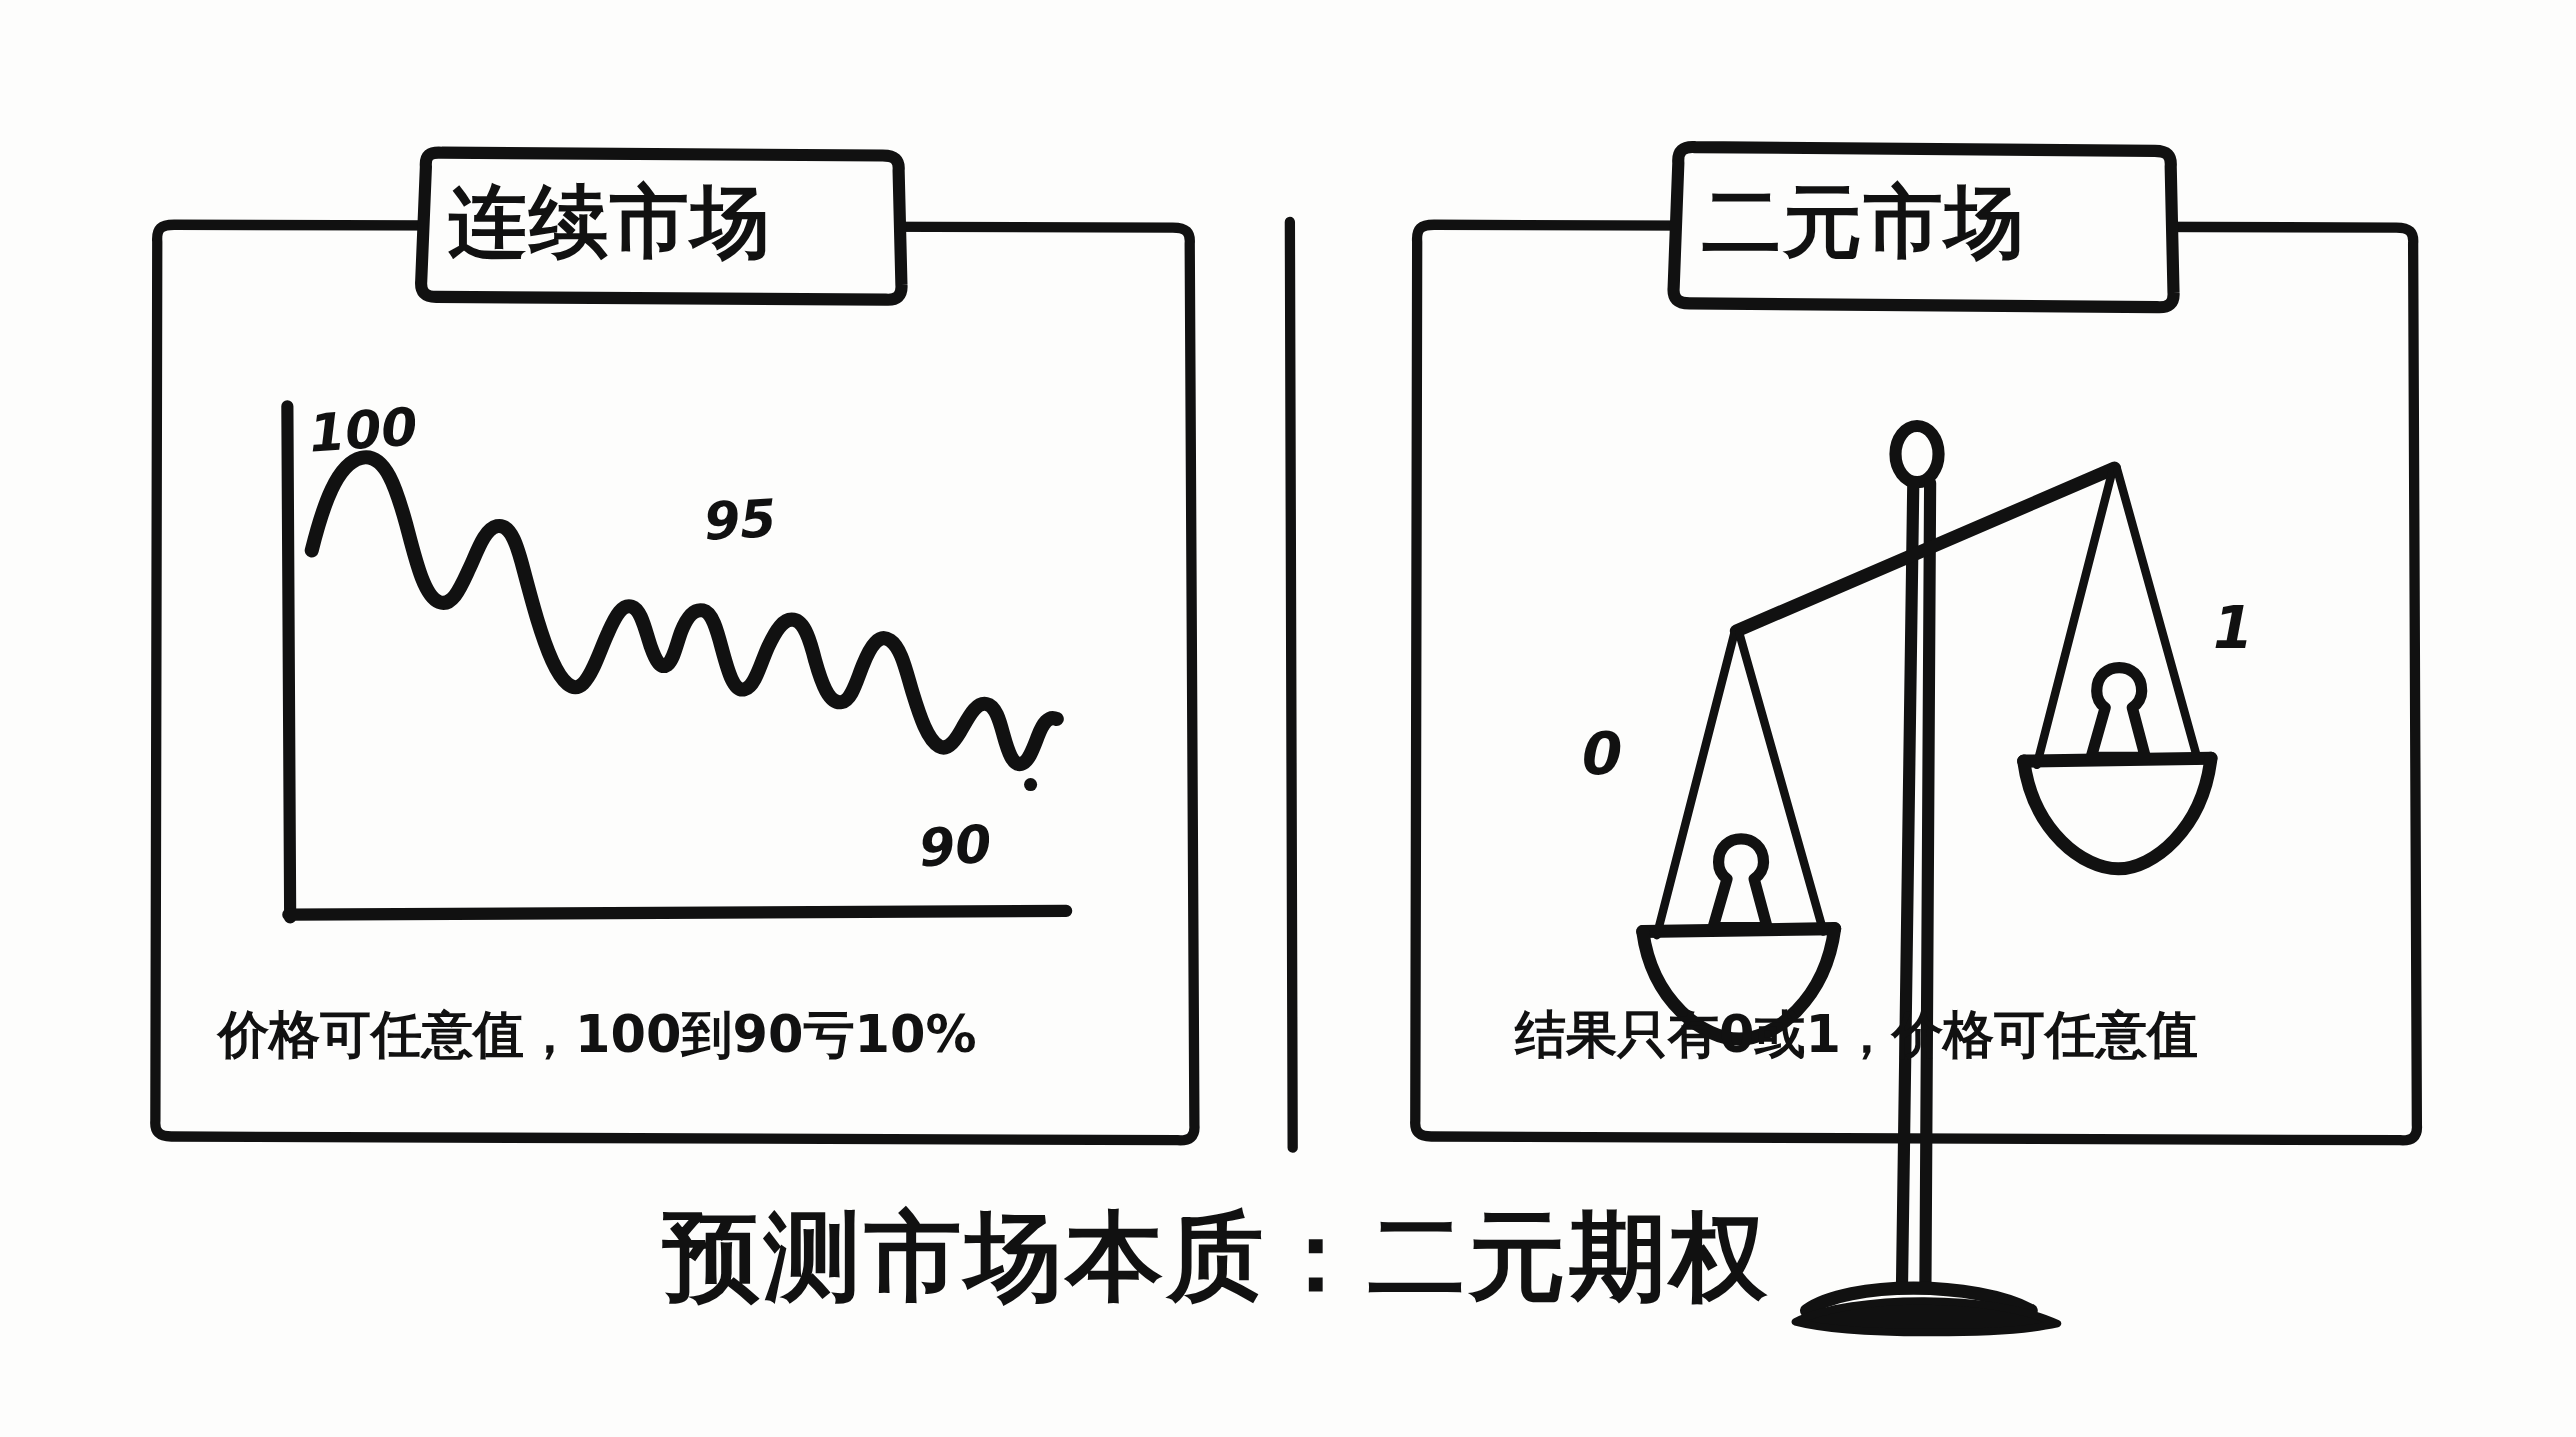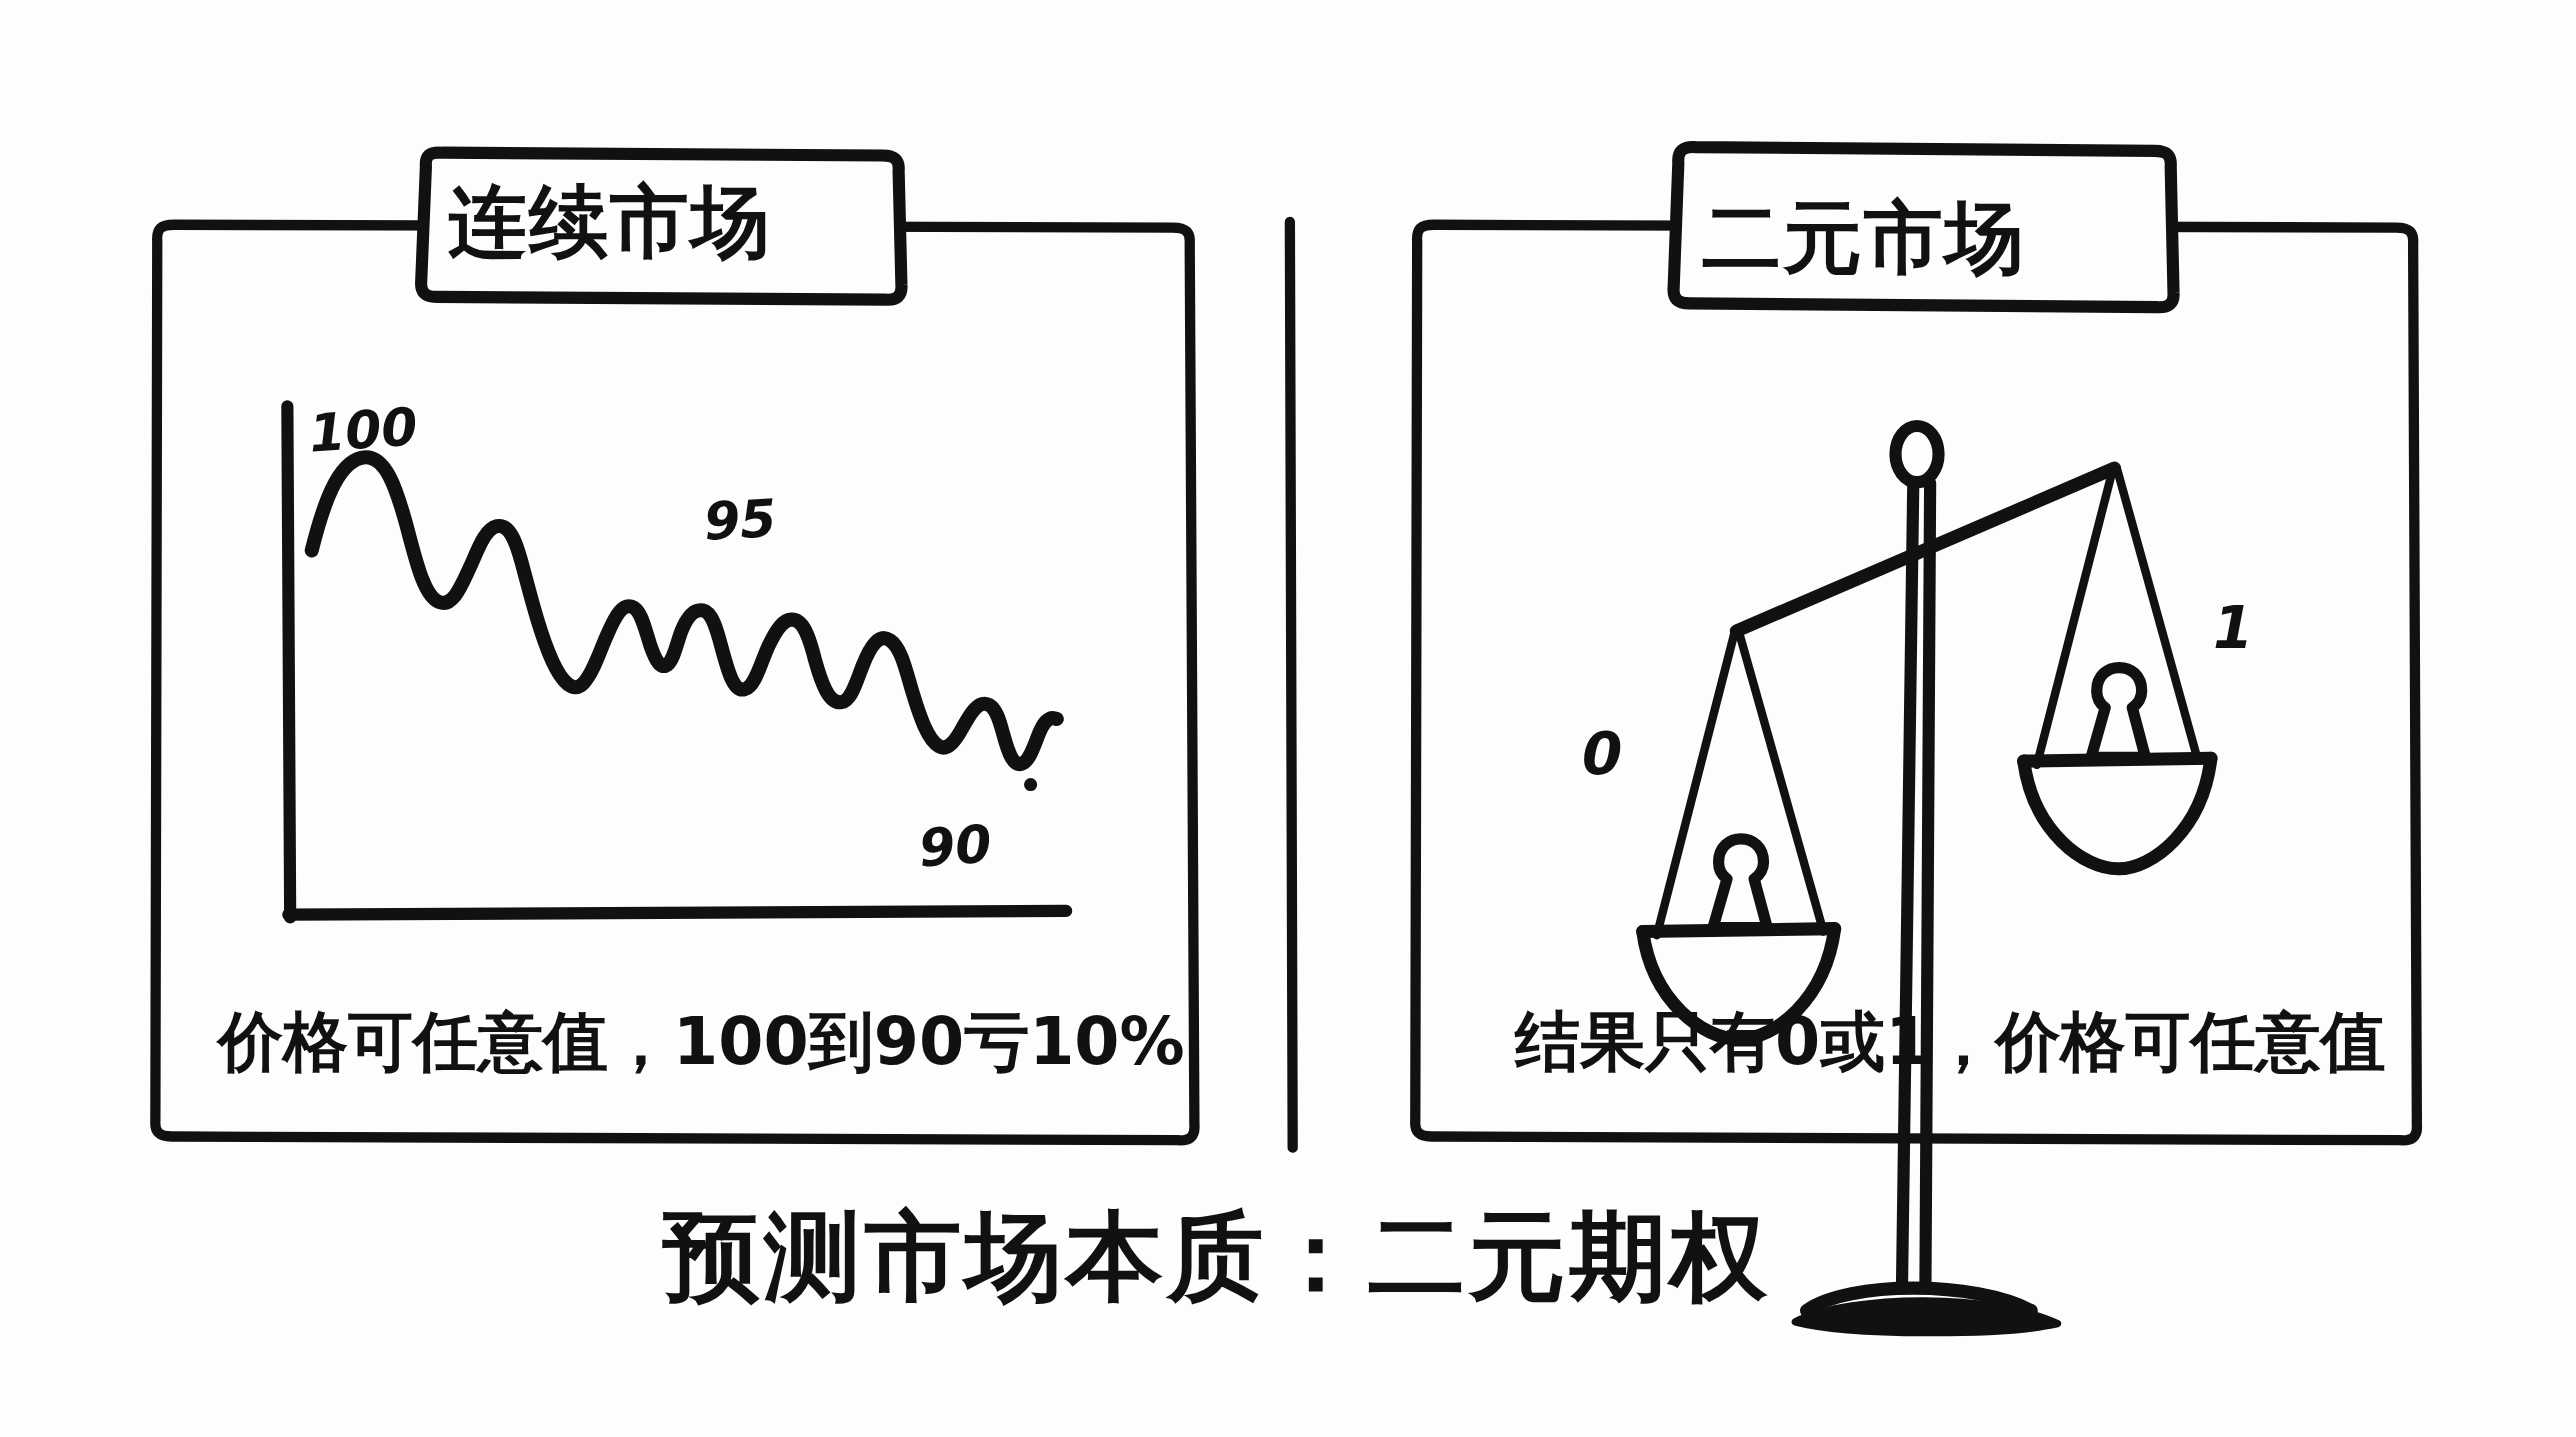--- a/index.html
+++ b/index.html
@@ -46,27 +46,27 @@
   }
 
   
   .chip-label {
     font-family: "DejaVu Sans", "Liberation Sans", sans-serif;
     font-weight: 700;
     font-size: 79px;
     letter-spacing: 1.9px;
   }
   #chip-left-text  { left: 448px;  top: 183px; }
-  #chip-right-text { left: 1702px; top: 199px; }
+  #chip-right-text { left: 1702px; top: 183px; }
 
   
   .caption {
     font-family: "DejaVu Sans", "Liberation Sans", sans-serif;
     font-weight: 700;
-    font-size: 65px;
+    font-size: 51px;
     letter-spacing: 0px;
   }
   #caption-left-text  { left: 218px;  top: 1009px; }
   #caption-right-text { left: 1515px; top: 1009px; }
 
   
   #main-title-text {
     font-family: "DejaVu Sans", "Liberation Sans", sans-serif;
     font-weight: 700;
     font-size: 97px;

